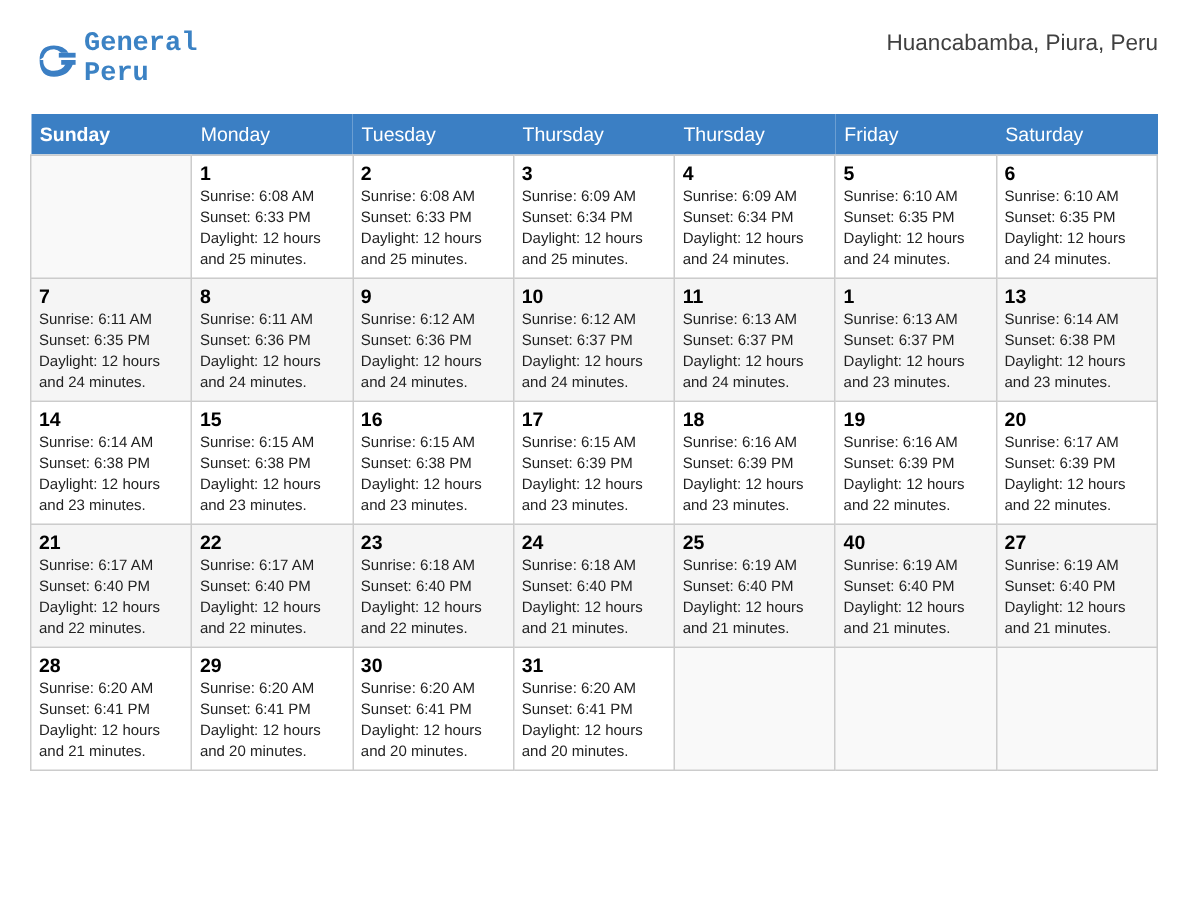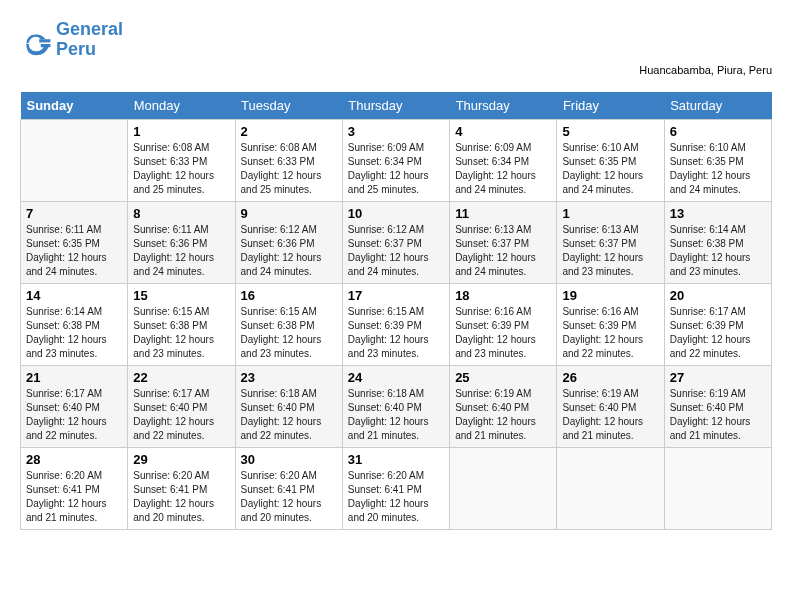--- a/index.html
+++ b/index.html
@@ -11,22 +11,23 @@
       padding: 20px;
     }
     .header {
       display: flex;
       justify-content: space-between;
       align-items: flex-start;
       margin-bottom: 16px;
     }
     .logo {
       display: flex;
-      align-items: flex-end;
+      align-items: center;
       gap: 4px;
+      font-family: Liberation Mono, monospace;
     }
     .logo-text {
       font-size: 18px;
       font-weight: bold;
       color: #1a1a2e;
       line-height: 1.1;
     }
     .logo-text span { color: #3b82c4; }
     .logo-icon {
       width: 32px;
@@ -34,23 +35,22 @@
     }
     .title-block {
       text-align: right;
     }
     .month-title {
       font-size: 36px;
       font-weight: 300;
       color: #1a1a2e;
     }
     .subtitle {
-      font-size: 11px;
-      color: #000000;
-      margin-top: 44px;
+      font-size: 15px;
+      color: #404040;
     }
     table {
       width: 100%;
       border-collapse: collapse;
       font-size: 11px;
     }
     th {
       background-color: #3b7fc4;
       color: white;
       padding: 6px 6px;
@@ -295,21 +295,21 @@
 and 21 minutes.</div>
         </td>
         <td>
           <div class="day-num">25</div>
           <div class="day-info" style="white-space: pre-line;">Sunrise: 6:19 AM
 Sunset: 6:40 PM
 Daylight: 12 hours
 and 21 minutes.</div>
         </td>
         <td>
-          <div class="day-num">26</div>
+          <div class="day-num">40</div>
           <div class="day-info" style="white-space: pre-line;">Sunrise: 6:19 AM
 Sunset: 6:40 PM
 Daylight: 12 hours
 and 21 minutes.</div>
         </td>
         <td>
           <div class="day-num">27</div>
           <div class="day-info" style="white-space: pre-line;">Sunrise: 6:19 AM
 Sunset: 6:40 PM
 Daylight: 12 hours

